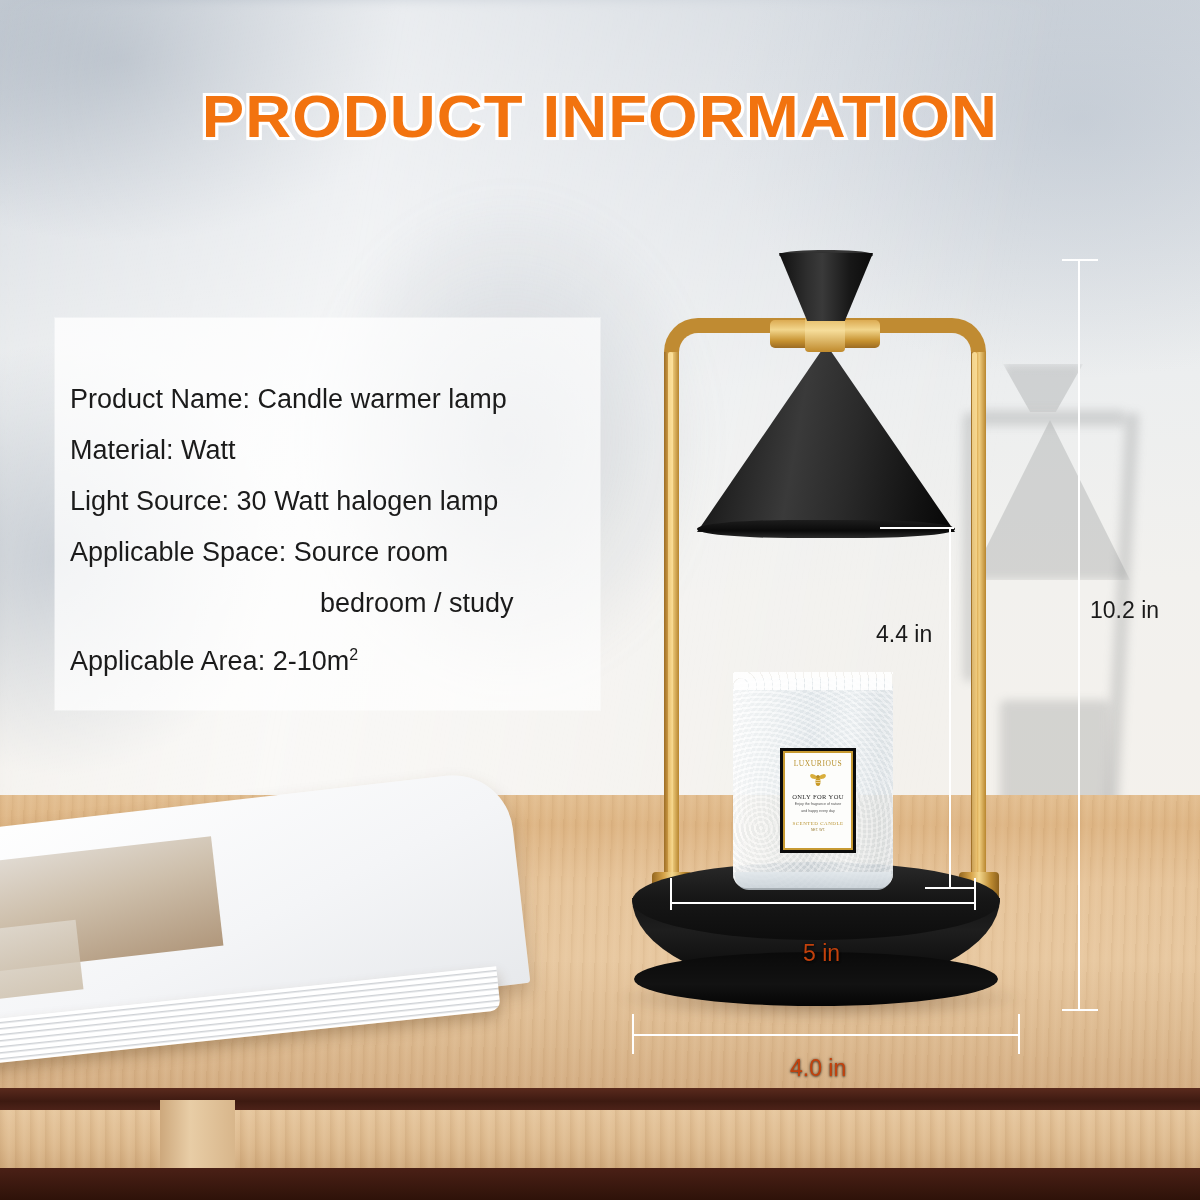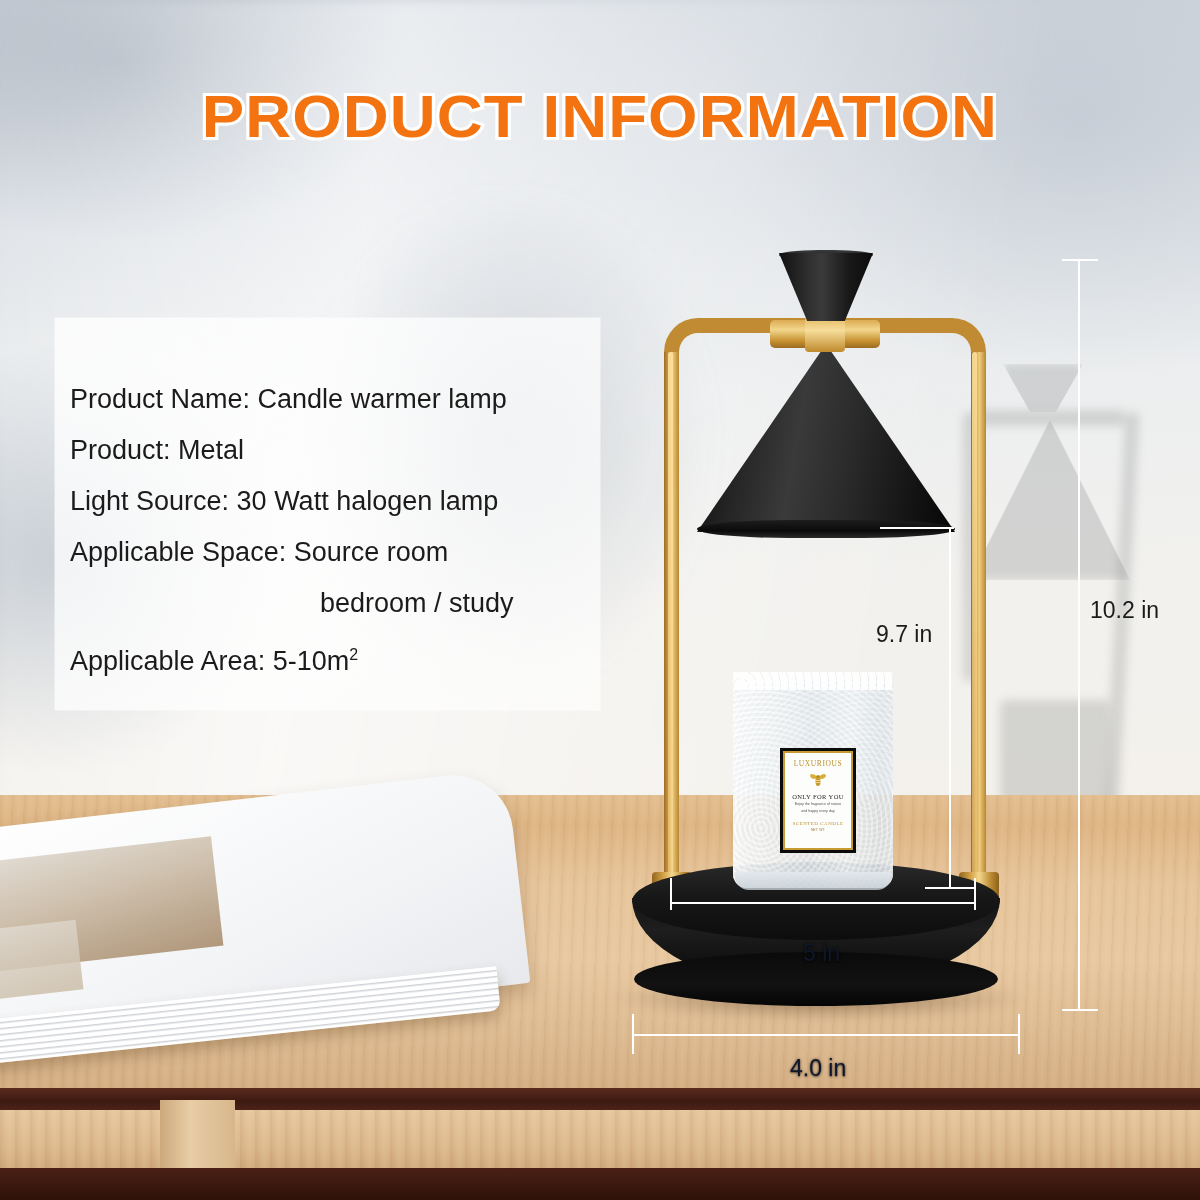--- a/index.html
+++ b/index.html
@@ -295,21 +295,21 @@
   .lbl-net{font-size:3.4px;color:#9a7d35;margin-top:2px;}
 
   
   .dim-line{position:absolute;background:#ffffff;}
   .v-line{width:2px;}
   .h-line{height:2px;}
   .dim-text{
     position:absolute;font-size:23px;color:#1a1a1a;white-space:nowrap;
   }
   .dim-text.white{
-    color:#0f172a;
+    color:#c2410c;
     text-shadow:0 0 3px rgba(0,0,0,.55),0 1px 2px rgba(0,0,0,.45);
   }
 </style>
 </head>
 <body>
 
 <div id="stage">
 
   <div class="wall"></div>
   <div class="wall-haze"></div>
@@ -335,25 +335,25 @@
     <div class="book-photo"></div>
     <div class="book-photo2"></div>
     <div class="book-stack"></div>
   </div>
 
   <div class="title">PRODUCT INFORMATION</div>
 
   <div class="info">
     <div class="info-list">
       <div>Product Name: Candle warmer lamp</div>
-      <div>Product: Metal</div>
+      <div>Material: Watt</div>
       <div>Light Source: 30 Watt halogen lamp</div>
       <div>Applicable Space: Source room</div>
       <div class="indent">bedroom / study</div>
-      <div><span>Applicable Area: 5-10m</span><span class="sup">2</span></div>
+      <div><span>Applicable Area: 2-10m</span><span class="sup">2</span></div>
     </div>
   </div>
 
   <div class="lamp">
 
     <div class="arm-frame"></div>
     <div class="arm-grad-l"></div>
     <div class="arm-grad-r"></div>
     <div class="arm-sheen-l"></div>
     <div class="arm-sheen-r"></div>
@@ -395,21 +395,21 @@
       <div class="lbl-tag">Enjoy the fragrance of nature</div>
       <div class="lbl-tag">and happy every day</div>
       <div class="lbl-sc">SCENTED CANDLE</div>
       <div class="lbl-net">NET. WT.</div>
     </div>
   </div>
 
   <div class="dim-line h-line" style="left:880px;top:527px;width:74px;"></div>
   <div class="dim-line v-line" style="left:949px;top:527px;height:362px;"></div>
   <div class="dim-line h-line" style="left:925px;top:887px;width:50px;"></div>
-  <div class="dim-text" style="left:876px;top:621px;">9.7 in</div>
+  <div class="dim-text" style="left:876px;top:621px;">4.4 in</div>
 
   <div class="dim-line h-line" style="left:1062px;top:259px;width:36px;"></div>
   <div class="dim-line v-line" style="left:1078px;top:259px;height:752px;"></div>
   <div class="dim-line h-line" style="left:1062px;top:1009px;width:36px;"></div>
   <div class="dim-text" style="left:1090px;top:597px;">10.2 in</div>
 
   <div class="dim-line v-line" style="left:670px;top:878px;height:32px;"></div>
   <div class="dim-line h-line" style="left:670px;top:902px;width:305px;"></div>
   <div class="dim-line v-line" style="left:974px;top:878px;height:32px;"></div>
   <div class="dim-text white" style="left:803px;top:940px;">5 in</div>

